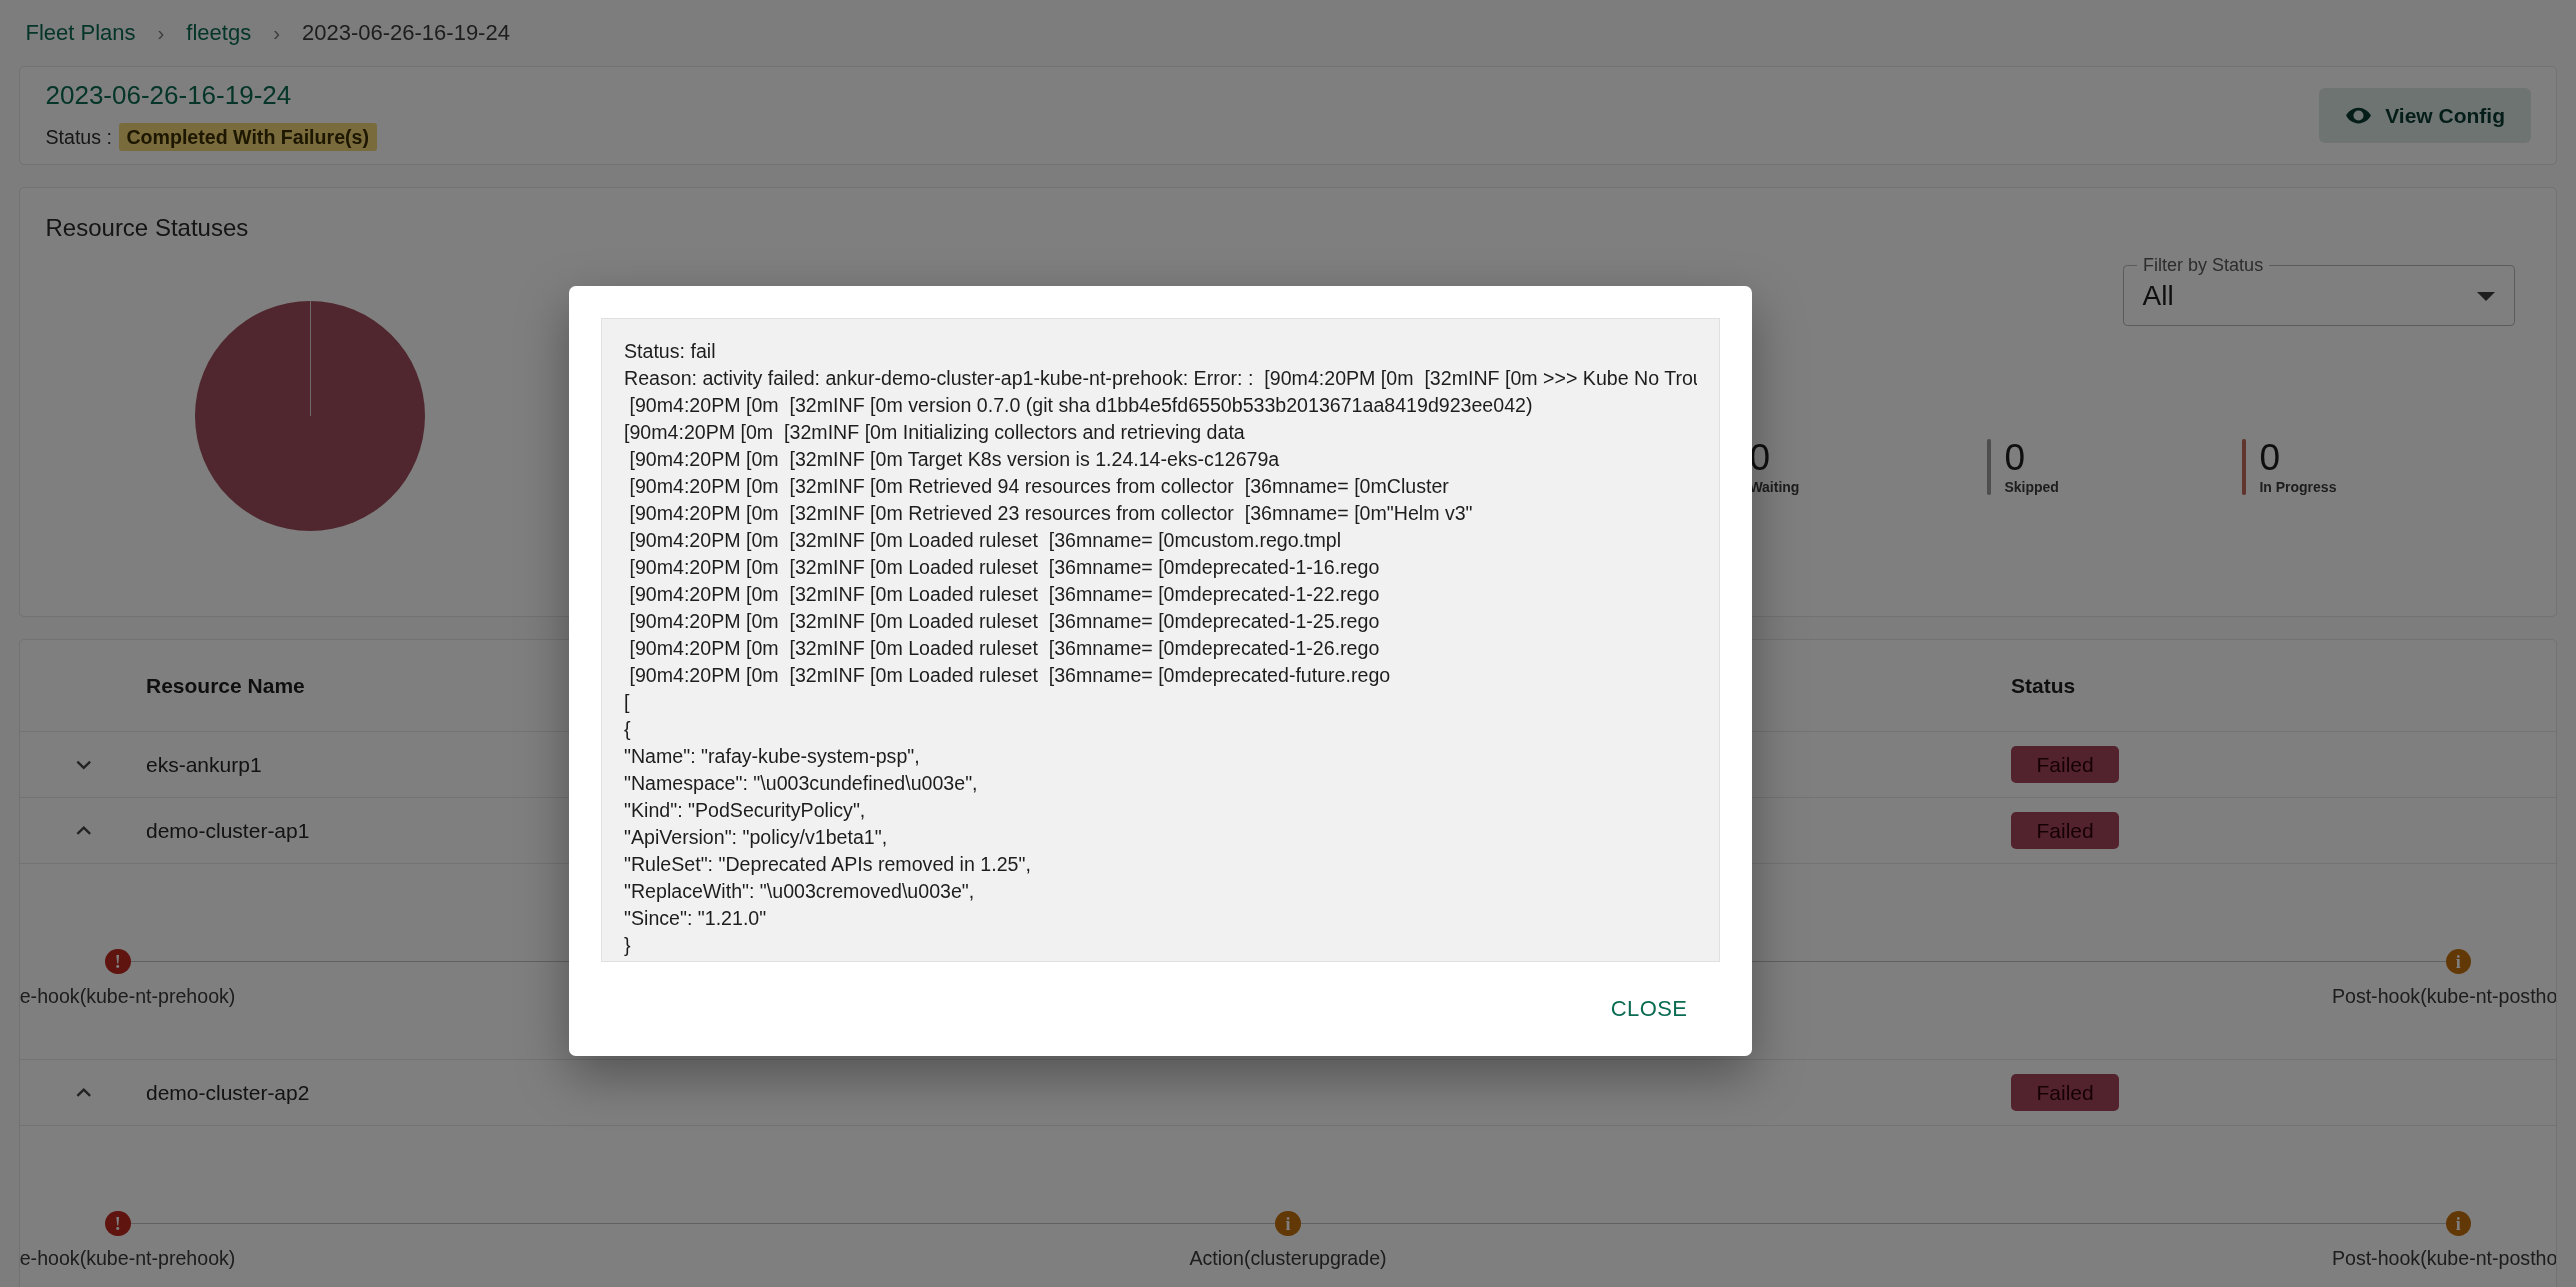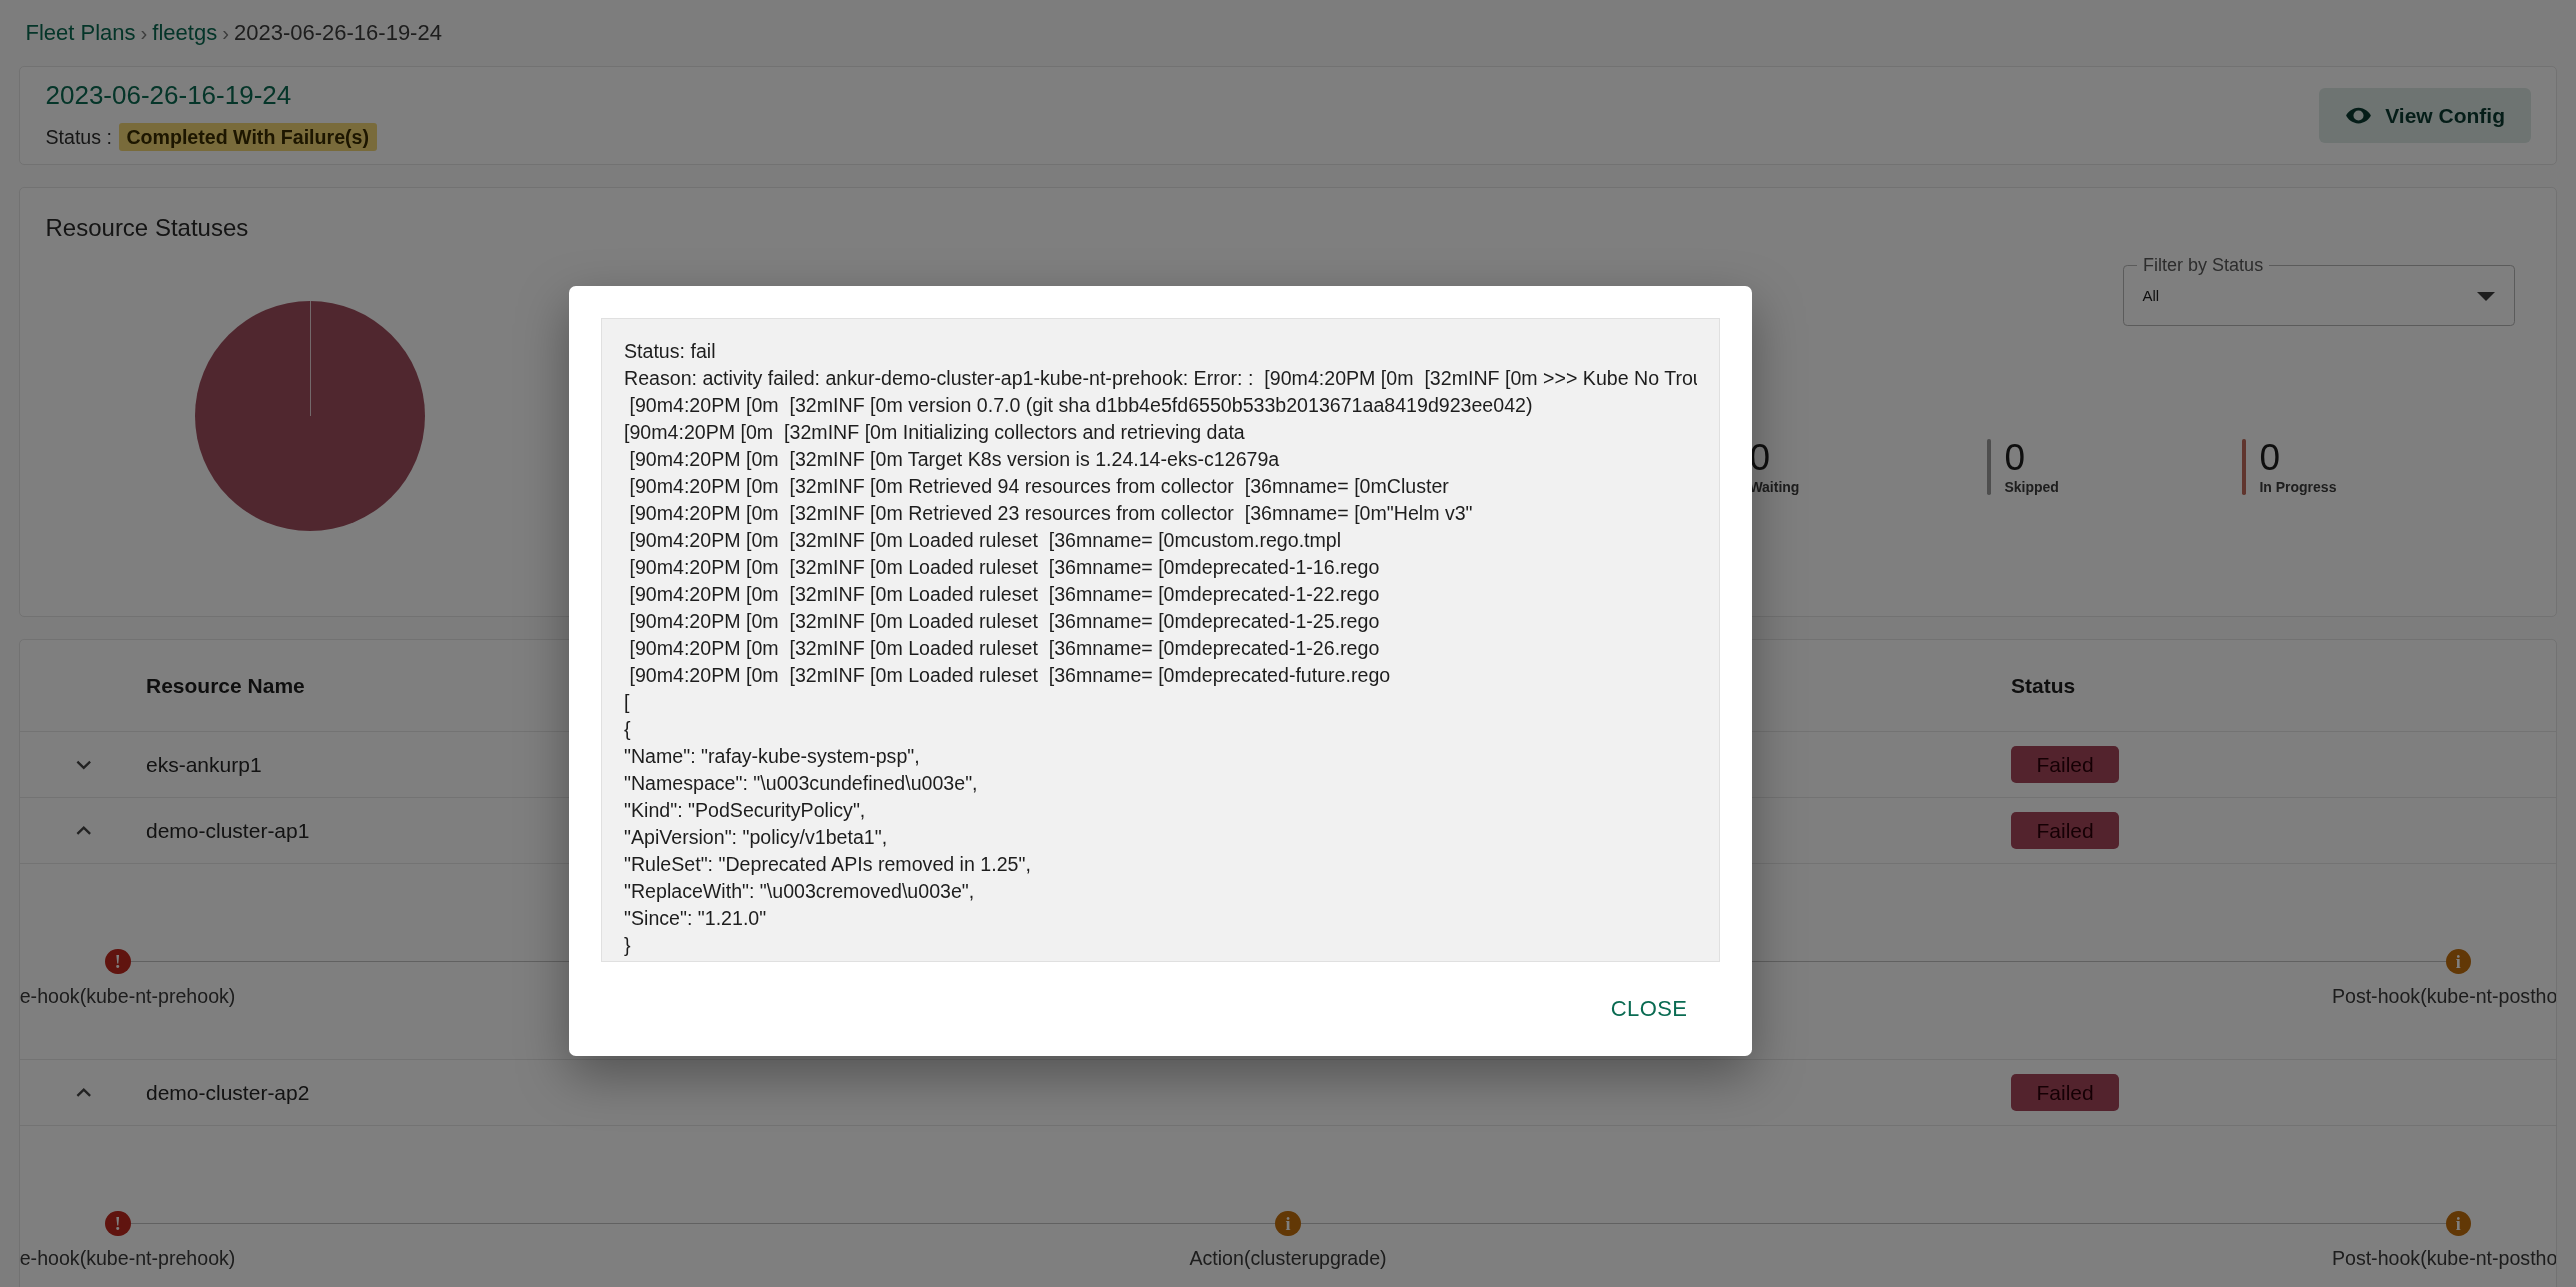--- a/index.html
+++ b/index.html
@@ -7,21 +7,21 @@
     width: 2576px; height: 1287px;
     font-family: "Liberation Sans", sans-serif;
     background: #f4f4f4;
     overflow: hidden;
   }
   .page { position: relative; width: 2576px; height: 1287px; background: #fafafa; }
 
   
   .breadcrumb {
     height: 66px; display: flex; align-items: center;
-    padding-left: 25.5px; gap: 5px;
+    padding-left: 25.5px; gap: 22px;
     font-size: 22px;
   }
   .bc-link { color: #0a6b52; text-decoration: none; cursor: pointer; }
   .bc-sep { color: #7a7a7a; font-size: 20.4px; }
   .bc-current { color: #3c3c3c; }
 
   
   .card {
     background: #fff; border: 0.9px solid #e4e4e4; border-radius: 5.1px;
     margin: 0 19px;
@@ -82,21 +82,21 @@
   }
   .filter-field {
     position: relative; border: 0.9px solid #b6b6b6; border-radius: 4.3px;
     height: 61px; display: flex; align-items: center; padding: 0 19px;
     background: transparent; cursor: pointer;
   }
   .filter-legend {
     position: absolute; top: -11px; left: 13.6px; background: #fff;
     padding: 0 6px; font-size: 18px; color: #5a5a5a;
   }
-  .filter-value { font-size: 15px; color: #1e1e1e; }
+  .filter-value { font-size: 28px; color: #1e1e1e; }
   .caret {
     position: absolute; right: 19px; top: 50%; margin-top: -3.4px;
     width: 0; height: 0; border-left: 9.4px solid transparent;
     border-right: 9.4px solid transparent; border-top: 9.4px solid #3d3d3d;
   }
 
   
   .table-card { margin-top: 22px; padding: 0; overflow: hidden; }
   .t-head {
     display: flex; align-items: center; height: 92px;

